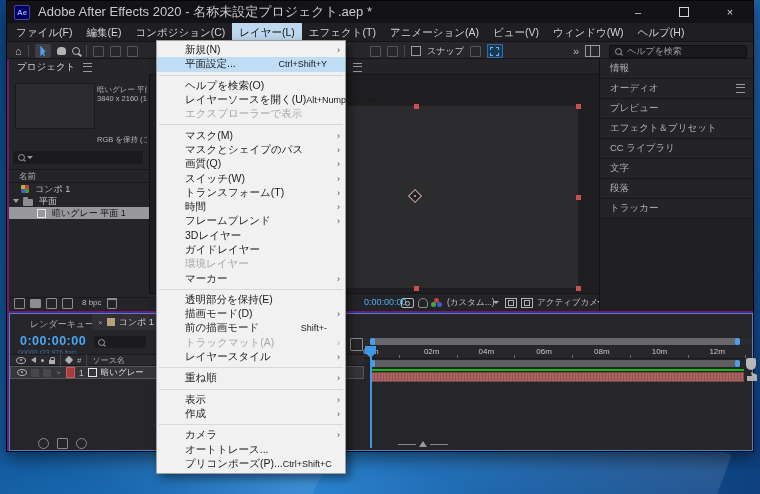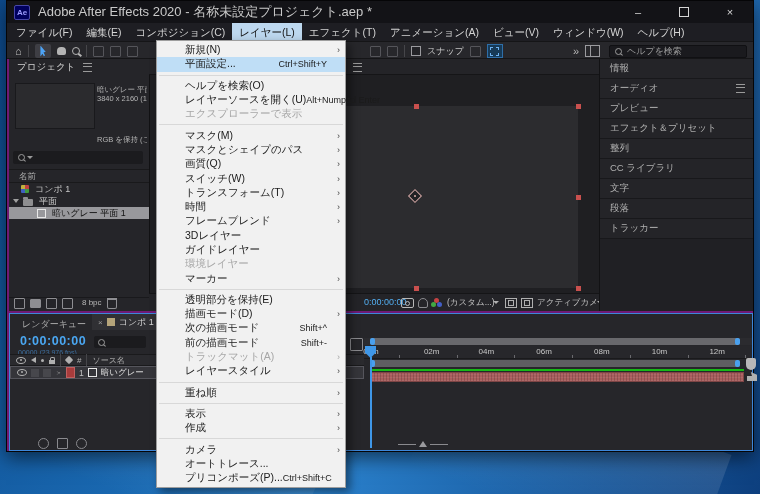--- a/index.html
+++ b/index.html
@@ -311,38 +311,35 @@
         <span>オーディオ</span>
         <span class="icon-lines sp"></span>
       </div>
       <div class="rb-row">
         <span>プレビュー</span>
       </div>
       <div class="rb-row">
         <span>エフェクト＆プリセット</span>
       </div>
       <div class="rb-row">
-        <span>整列</span>
-      </div>
-      <div class="rb-row">
         <span>CC ライブラリ</span>
       </div>
       <div class="rb-row">
         <span>文字</span>
       </div>
       <div class="rb-row">
         <span>段落</span>
       </div>
       <div class="rb-row">
         <span>トラッカー</span>
       </div>
     </div>
 
   <div class="timeline">
-    <div class="t-el rq-tab" style="left:12px;top:4px;">レンダーキュー</div>
+    <div class="t-el rq-tab" style="left:20px;top:4px;">レンダーキュー</div>
     <div class="t-el comp-tab" style="left:82px;top:0;">
       <span class="x">×</span>
       <span class="comp-swatch"></span>
       <span>コンポ 1</span>
     </div>
     <div class="t-el big-tc" style="left:10px;top:20px;">0:00:00:00</div>
     <div class="t-el frame-info" style="left:8px;top:35px;">00000 (23.976 fps)</div>
     <div class="t-el t-search" style="left:84px;top:22px;">
         <span class="minimag"></span>
       </div>
@@ -479,24 +476,20 @@
     </div>
     <div class="menu-sep"></div>
     <div class="mi">
       <span class="mi-label">透明部分を保持(E)</span>
     </div>
     <div class="mi">
       <span class="mi-label">描画モード(D)</span>
       <span class="mi-arrow">›</span>
     </div>
     <div class="mi">
-      <span class="mi-label">次の描画モード</span>
-      <span class="mi-short">Shift+^</span>
-    </div>
-    <div class="mi">
       <span class="mi-label">前の描画モード</span>
       <span class="mi-short">Shift+-</span>
     </div>
     <div class="mi dis">
       <span class="mi-label">トラックマット(A)</span>
       <span class="mi-arrow">›</span>
     </div>
     <div class="mi">
       <span class="mi-label">レイヤースタイル</span>
       <span class="mi-arrow">›</span>

